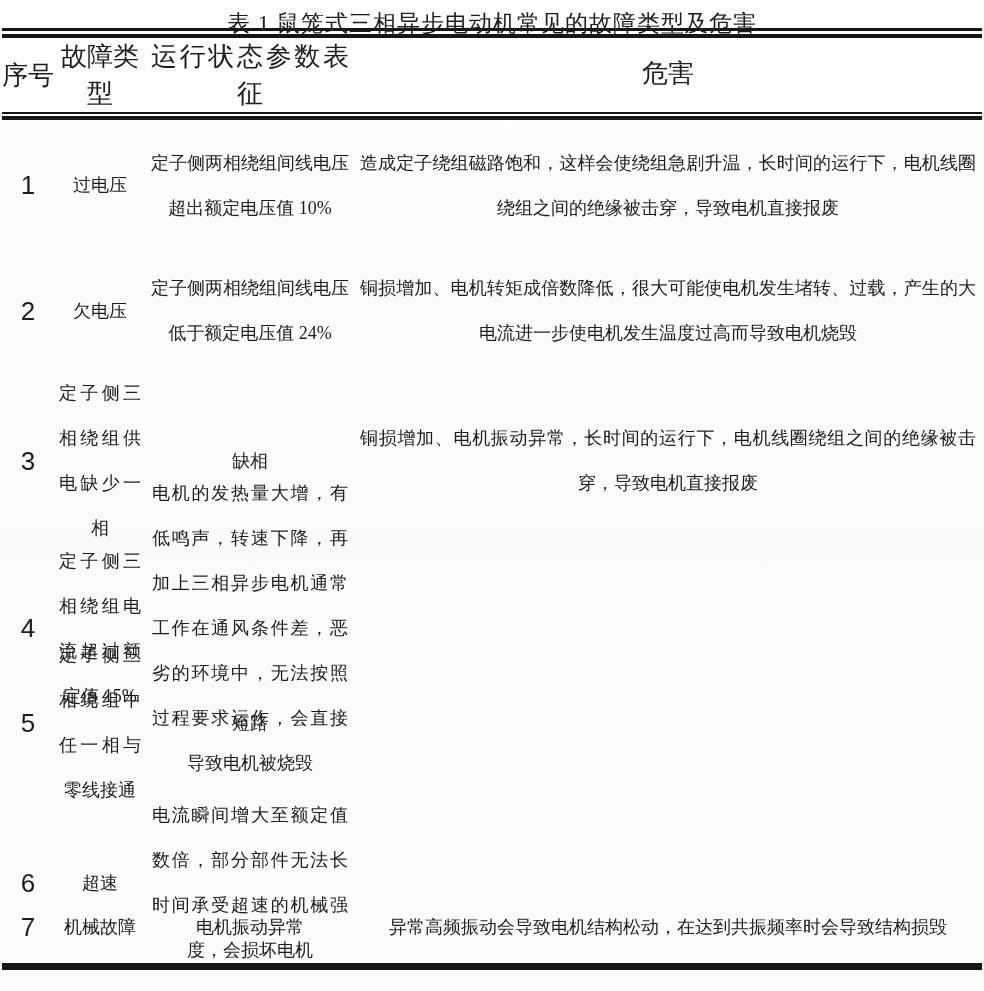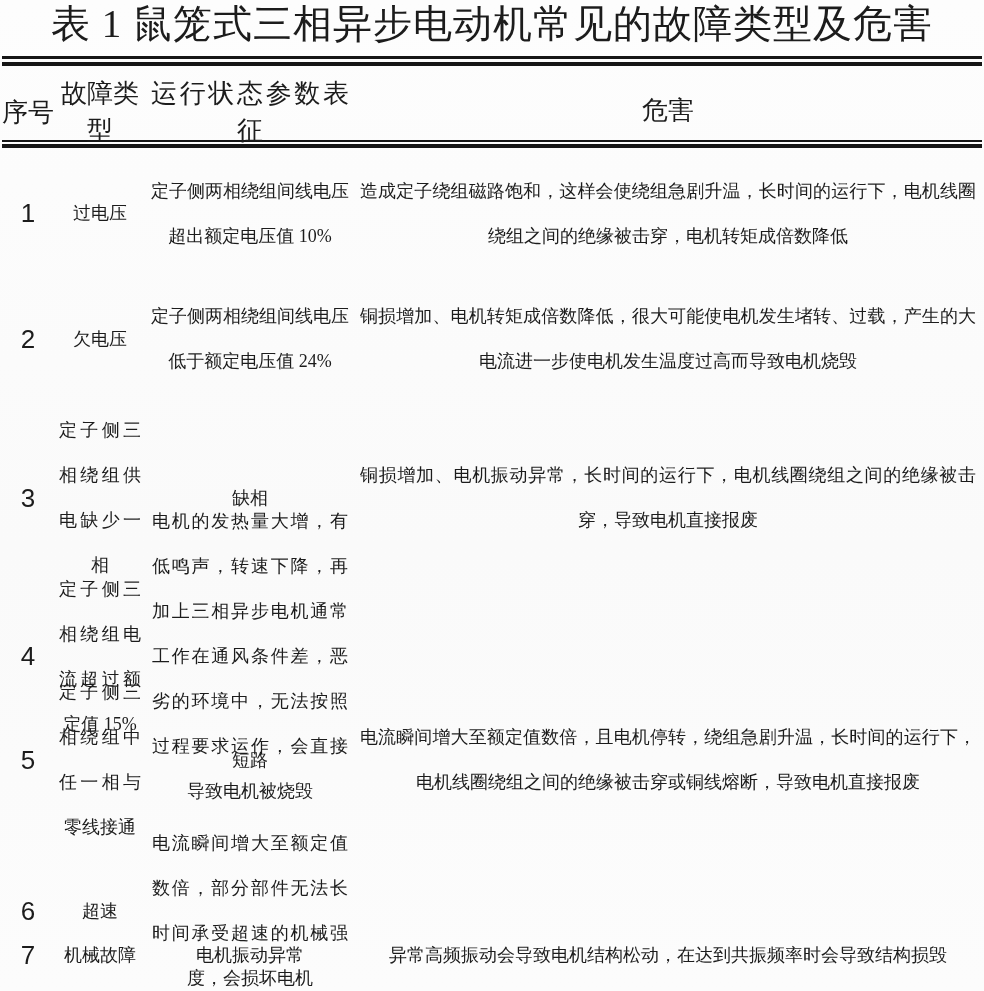--- a/index.html
+++ b/index.html
@@ -12,25 +12,25 @@
     width: 984px;
     height: 991px;
     box-sizing: border-box;
     background: linear-gradient(180deg, #fdfdfd 0%, #fafafa 55%, #fcfcfc 100%);
     font-family: "Liberation Serif", "DejaVu Serif", serif;
     color: #1c1c1c;
     padding: 0 2px;
     overflow: hidden;
   }
   .doc-title {
-    height: 56px;
+    height: 28px;
     box-sizing: border-box;
     padding-top: 5px;
     text-align: center;
-    font-size: 39px;
+    font-size: 23px;
     line-height: 38px;
     letter-spacing: 1px;
     white-space: nowrap;
   }
   
   .rule { width: 100%; }
   .rule-top {
     height: 3px;
     border-top: 3px solid #161616;
     border-bottom: 4px solid #161616;
@@ -50,21 +50,21 @@
     grid-template-columns: 52px 92px 208px 1fr;
     align-items: center;
     box-sizing: border-box;
   }
   .cell {
     font-size: 18px;
     line-height: 45px;
     text-align: center;
   }
   .cell.c-param {
-    padding: 9px 5px;
+    padding: 0 5px;
     text-align: justify;
     text-align-last: center;
   }
   .cell.c-hazard {
     padding: 0 6px;
     text-align: justify;
     text-align-last: center;
   }
   .cell.c-no {
     font-family: Liberation Sans, sans-serif;
@@ -98,21 +98,21 @@
     <div class="cell c-param">运行状态参数表征</div>
     <div class="cell c-hazard">危害</div>
   </div>
 
   <div class="rule rule-mid"></div>
 
   <div class="grid-row row-1">
     <div class="cell c-no">1</div>
     <div class="cell c-type">过电压</div>
     <div class="cell c-param">定子侧两相绕组间线电压超出额定电压值 10%</div>
-    <div class="cell c-hazard">造成定子绕组磁路饱和，这样会使绕组急剧升温，长时间的运行下，电机线圈绕组之间的绝缘被击穿，电机转矩成倍数降低</div>
+    <div class="cell c-hazard">造成定子绕组磁路饱和，这样会使绕组急剧升温，长时间的运行下，电机线圈绕组之间的绝缘被击穿，导致电机直接报废</div>
   </div>
 
   <div class="grid-row row-2">
     <div class="cell c-no">2</div>
     <div class="cell c-type">欠电压</div>
     <div class="cell c-param">定子侧两相绕组间线电压低于额定电压值 24%</div>
     <div class="cell c-hazard">铜损增加、电机转矩成倍数降低，很大可能使电机发生堵转、过载，产生的大电流进一步使电机发生温度过高而导致电机烧毁</div>
   </div>
 
   <div class="grid-row row-3">
@@ -125,21 +125,20 @@
   <div class="grid-row row-4">
     <div class="cell c-no">4</div>
     <div class="cell c-param">定子侧三相绕组电流超过额定值 15%</div>
     <div class="cell c-hazard">电机的发热量大增，有低鸣声，转速下降，再加上三相异步电机通常工作在通风条件差，恶劣的环境中，无法按照过程要求运作，会直接导致电机被烧毁</div>
   </div>
 
   <div class="grid-row row-5">
     <div class="cell c-no">5</div>
     <div class="cell c-param">定子侧三相绕组中任一相与零线接通</div>
     <div class="cell c-type">短路</div>
-    <div class="cell c-hazard">电流瞬间增大至额定值数倍，且电机停转，绕组急剧升温，长时间的运行下，电机线圈绕组之间的绝缘被击穿或铜线熔断，导致电机直接报废</div>
   </div>
 
   <div class="grid-row row-6">
     <div class="cell c-no">6</div>
     <div class="cell c-type">超速</div>
     <div class="cell c-hazard">电流瞬间增大至额定值数倍，部分部件无法长时间承受超速的机械强度，会损坏电机</div>
   </div>
 
   <div class="grid-row row-7">
     <div class="cell c-no">7</div>

